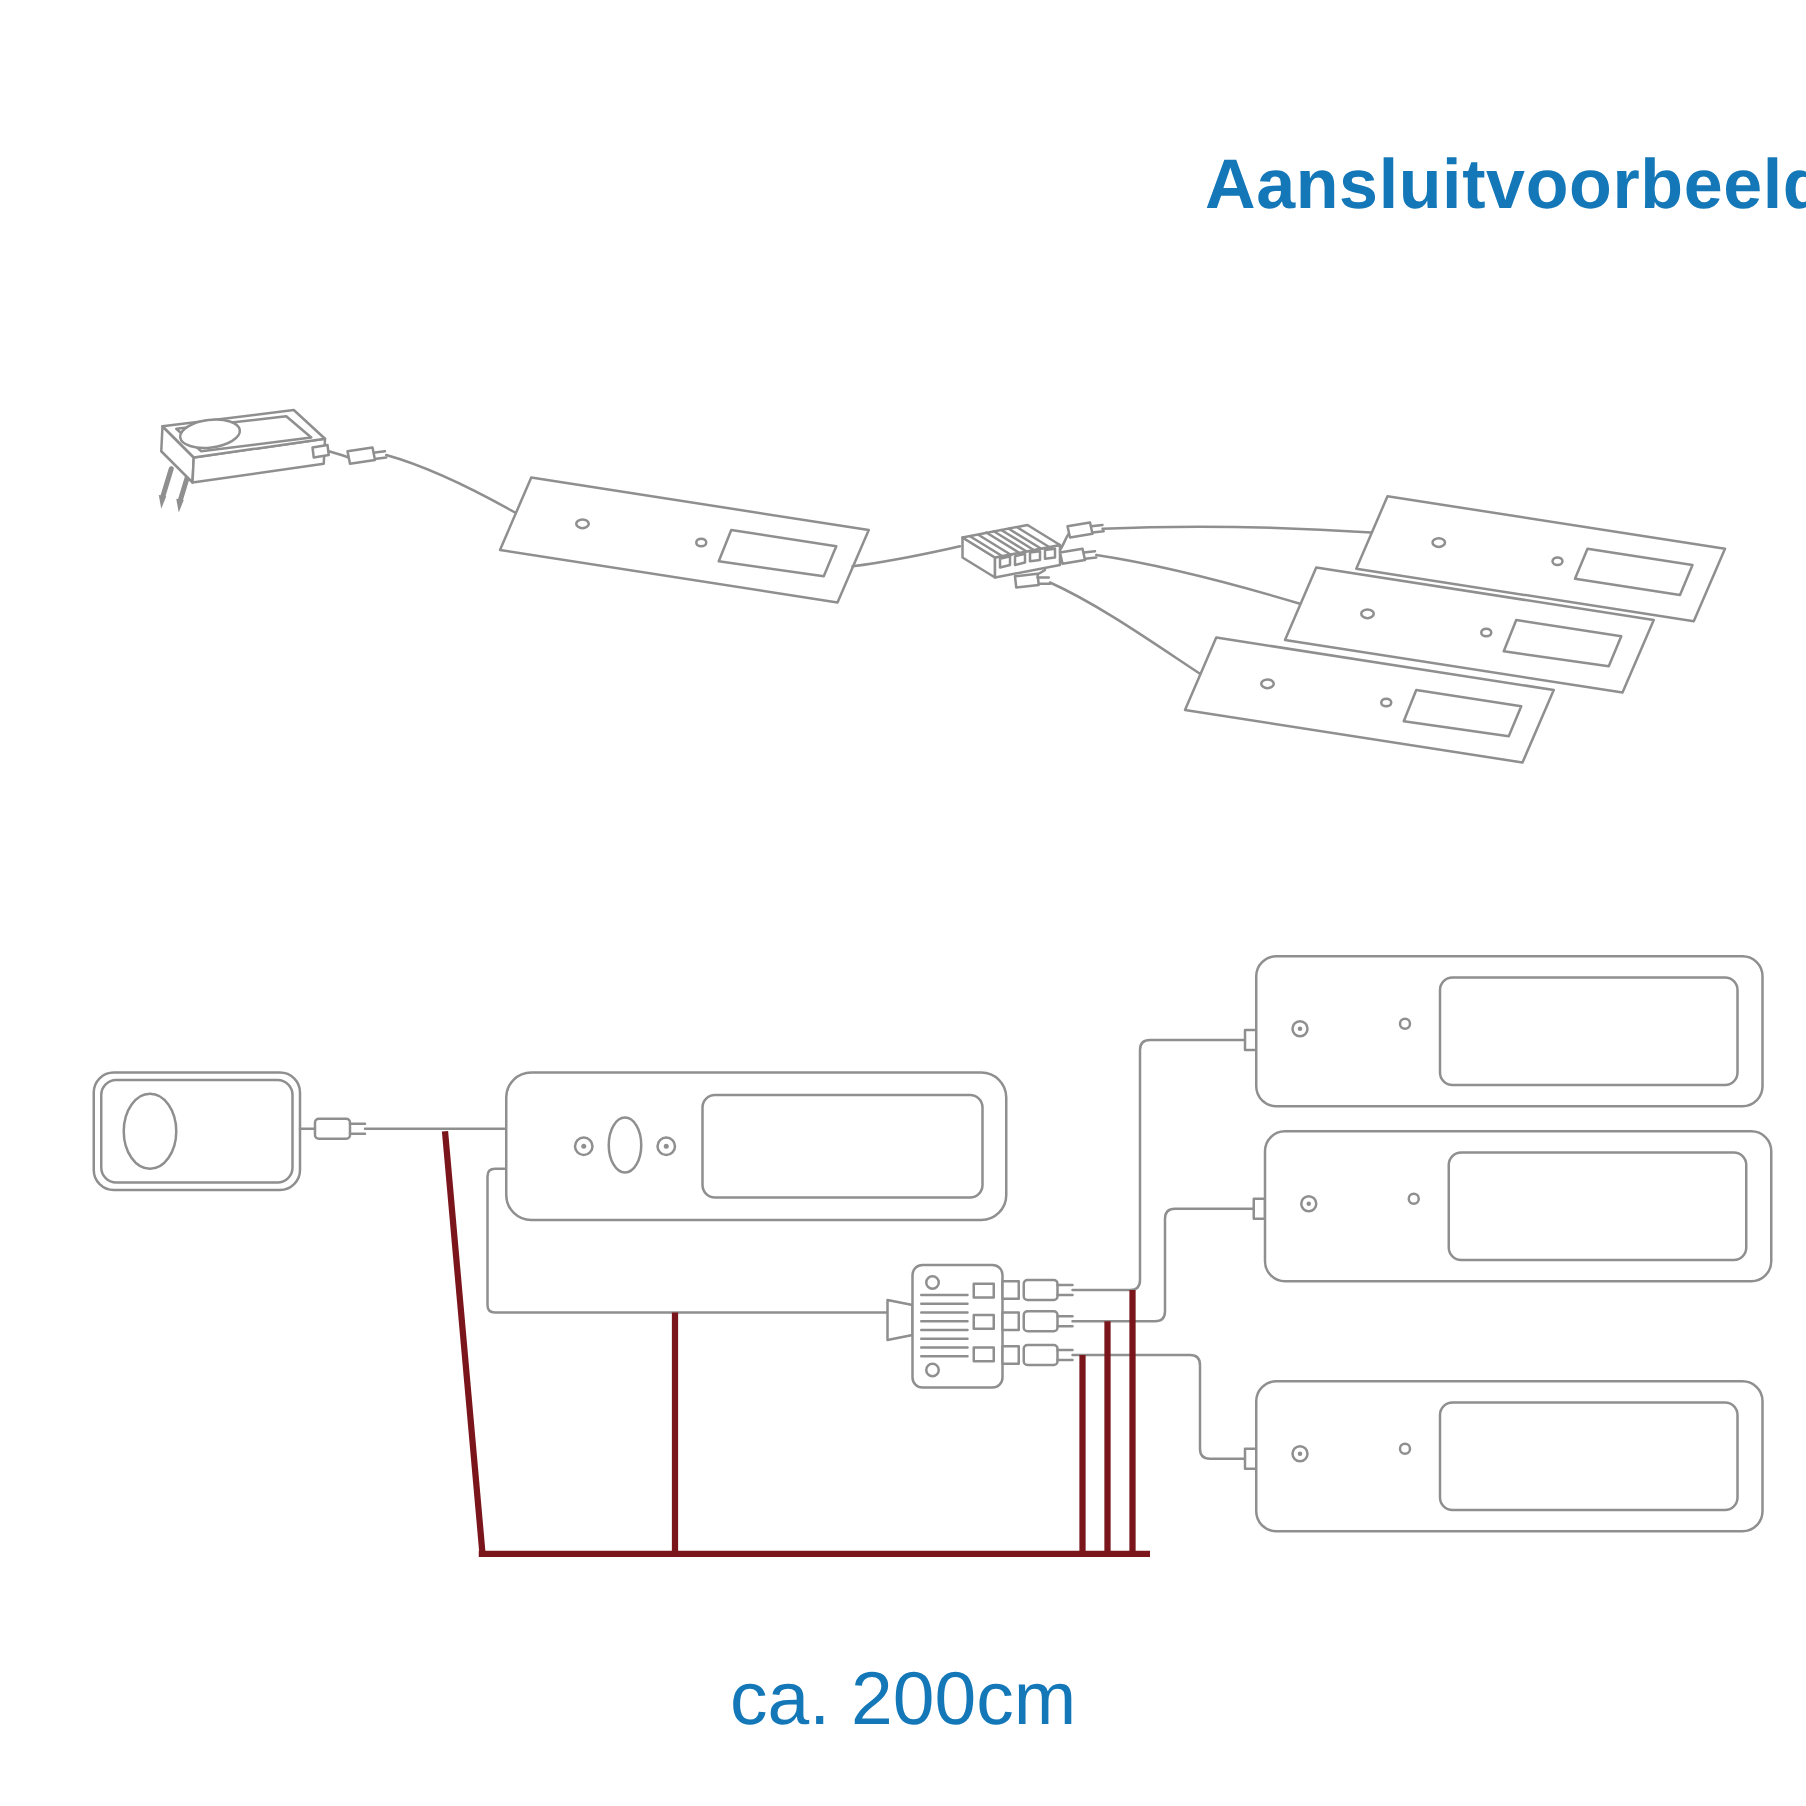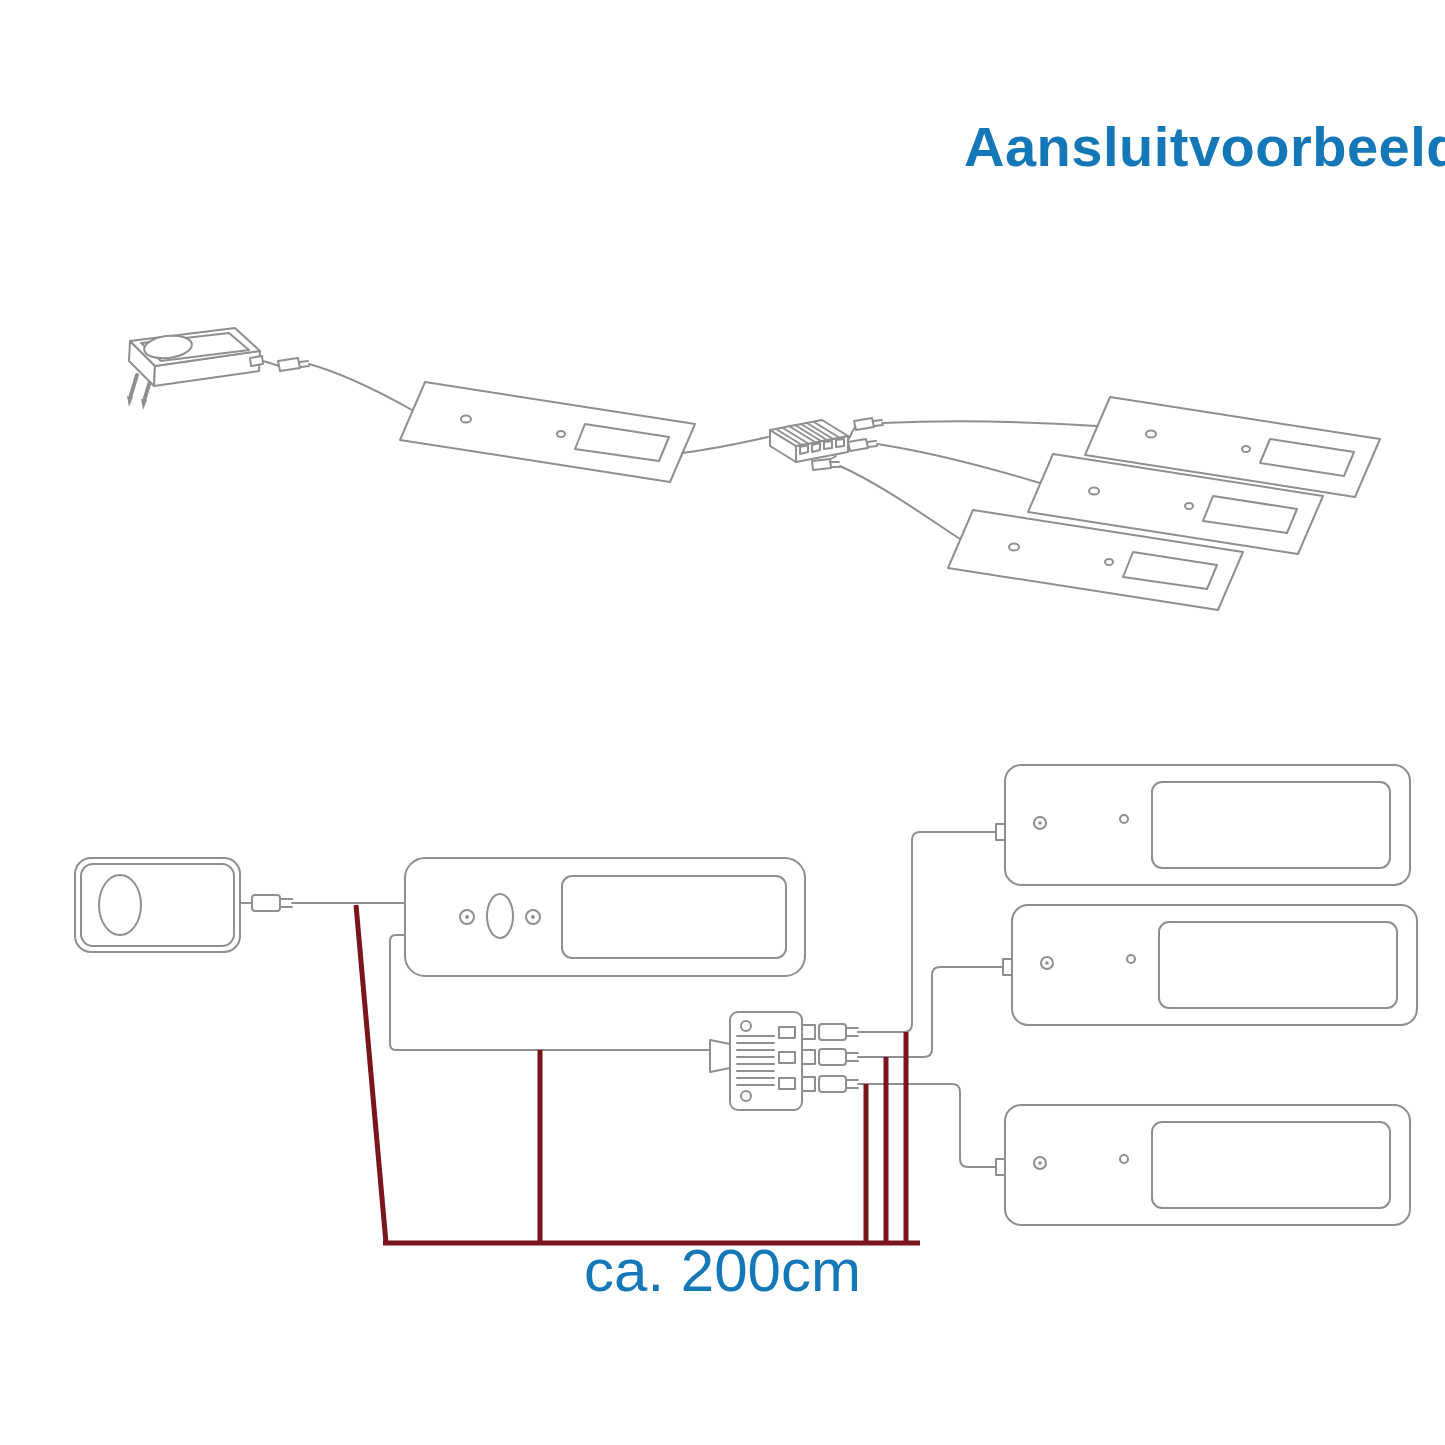--- a/index.html
+++ b/index.html
@@ -11,21 +11,21 @@
   .page {
     position: relative; width: 1445px; height: 1445px;
     overflow: hidden; background: var(--background, #ffffff);
   }
   .title {
     position: absolute; top: 114px; left: 16px; width: 100%;
     text-align: right; font-size: 56px; font-weight: bold;
     color: var(--accent-blue, #1478b8); letter-spacing: 0.5px;
   }
   .measurement {
-    position: absolute; top: 1236px; left: 0; width: 100%;
+    position: absolute; top: 1324px; left: 0; width: 100%;
     text-align: center; font-size: 60px; font-weight: 400;
     color: var(--accent-blue, #1478b8);
   }
   svg { position: absolute; top: 0; left: 0; }
   .ln { fill: none; stroke: var(--line-gray, #8f8f8f); stroke-width: 2; stroke-linecap: round; stroke-linejoin: round; }
   .fw { fill: #ffffff; stroke: var(--line-gray, #8f8f8f); stroke-width: 2; stroke-linecap: round; stroke-linejoin: round; }
   .thick { stroke-width: 4; }
   .red { fill: none; stroke: var(--cable-red, #7b151c); stroke-width: 5; stroke-linecap: butt; }
   .dot { fill: var(--line-gray, #8f8f8f); stroke: none; }
 </style>

